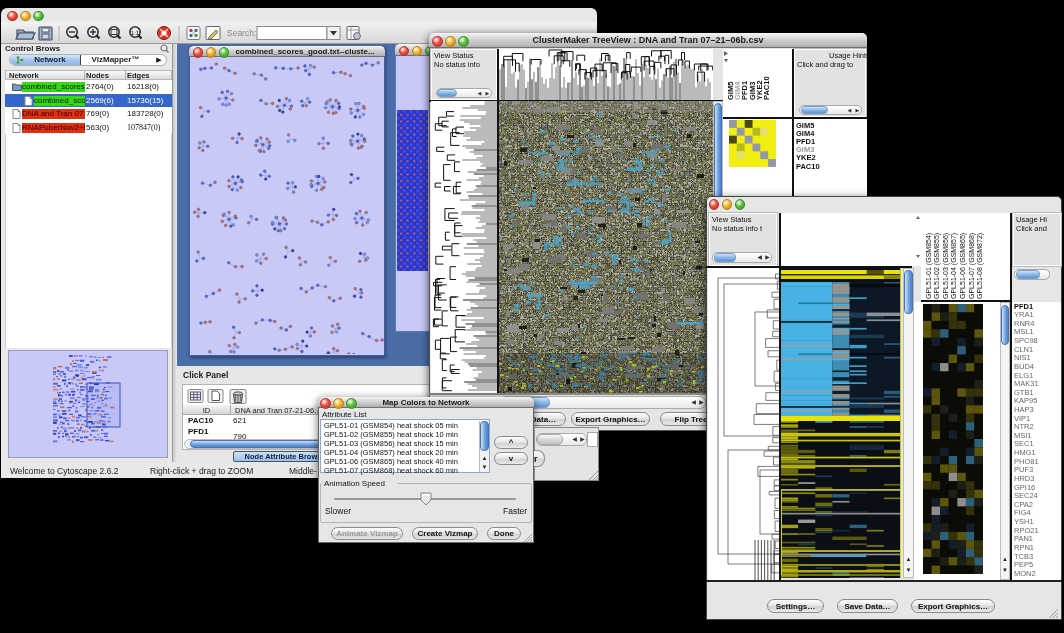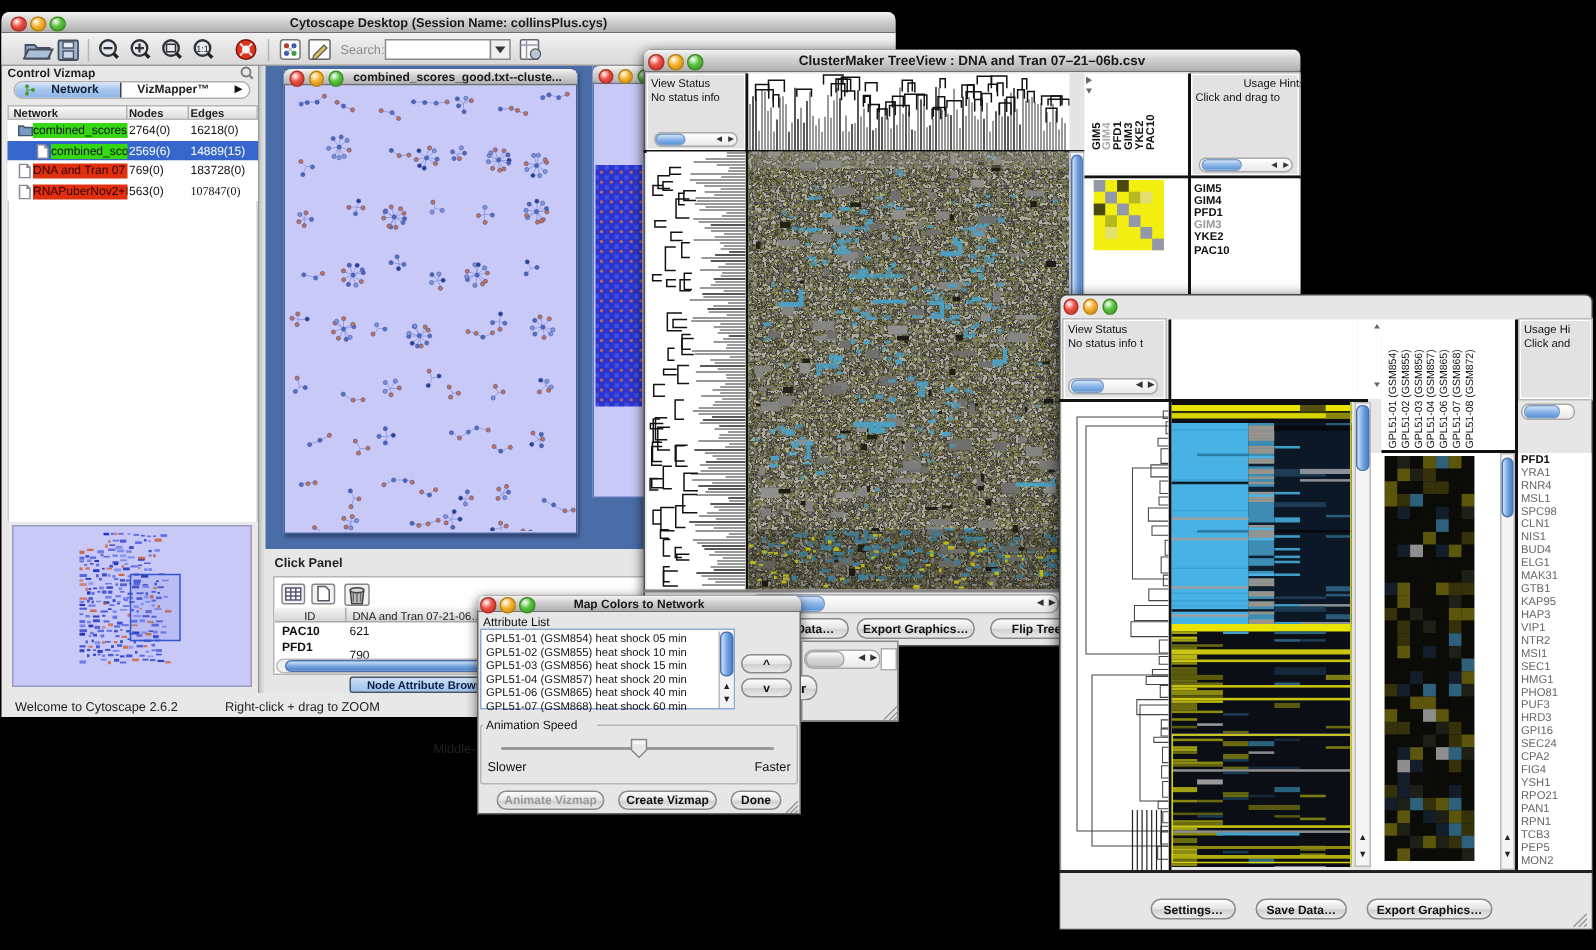--- a/index.html
+++ b/index.html
@@ -1,15 +1,14 @@
 <!DOCTYPE html>
 <html><head><meta charset="utf-8"><style>html,body{margin:0;padding:0;background:#000;width:1064px;height:633px;font-family:"Liberation Sans",sans-serif;overflow:hidden;}div{box-sizing:border-box;}</style></head><body>
 <div style="position:relative;width:1064px;height:633px;background:#000;overflow:hidden;">
     <div style="position:absolute;left:1px;top:8px;width:596px;height:470px;background:#e8e8e8;border-radius:6px 6px 0 0;box-shadow:0 0 4px rgba(0,0,0,.6);"></div>
-    <div style="position:absolute;left:1px;top:8px;width:596px;height:14px;background:linear-gradient(#f5f5f5,#d2d2d2 45%,#b8b8b8 90%,#a8a8a8);border-bottom:1px solid #6f6f6f;border-radius:5px 5px 0 0;font-weight:bold;font-size:8.5px;color:#1a1a1a;text-align:center;line-height:14px;white-space:nowrap;overflow:hidden;">Cytoscape Desktop (Session Name: collinsPlus.cys)</div>
     <span style="position:absolute;left:7.2px;top:10.7px;width:8.6px;height:8.6px;border-radius:50%;background:radial-gradient(circle at 35% 30%, #fff 0%, #ee5045 45%, #b03028 100%);border:0.5px solid #b03028;"></span>
     <span style="position:absolute;left:20.2px;top:10.7px;width:8.6px;height:8.6px;border-radius:50%;background:radial-gradient(circle at 35% 30%, #fff 0%, #f6b22d 45%, #b98312 100%);border:0.5px solid #b98312;"></span>
     <span style="position:absolute;left:33.2px;top:10.7px;width:8.6px;height:8.6px;border-radius:50%;background:radial-gradient(circle at 35% 30%, #fff 0%, #57c33d 45%, #3d8d28 100%);border:0.5px solid #3d8d28;"></span>
     <div style="position:absolute;left:1px;top:22px;width:596px;height:22px;background:linear-gradient(#f2f2f2,#d8d8d8);border-bottom:1px solid #9a9a9a;"></div>
     <svg style="position:absolute;left:1px;top:22px" width="596" height="22" viewBox="0 0 596 22">
       <g stroke="#44505f" fill="#8fa8c8">
         <path d="M16 8 h6 l2 2 h8 v7 h-16 z" stroke-width="1.2"></path>
         <path d="M18 11 h16 l-3 6 h-16 z" fill="#aabfd8" stroke-width="1.2"></path>
       </g>
       <rect x="38" y="5" width="13" height="13" rx="1" fill="#9fb6d4" stroke="#44505f" stroke-width="1.2"></rect>
@@ -51,21 +50,21 @@
       <path d="M208 15 l7-7 2 2 -7 7 -2.5 0.5 z" fill="#d8c060" stroke="#555" stroke-width="0.8"></path>
       <text x="226" y="14" font-size="8.5" fill="#8a8a8a" font-family="Liberation Sans">Search:</text>
       <rect x="256" y="4.5" width="70" height="13" fill="#fff" stroke="#8a8a8a"></rect>
       <rect x="326" y="4.5" width="13" height="13" fill="#f0f0f0" stroke="#8a8a8a"></rect>
       <path d="M329 9 h7 l-3.5 4.5 z" fill="#333"></path>
       <rect x="346" y="4.5" width="12" height="13" rx="1" fill="#f8f8f8" stroke="#666"></rect>
       <line x1="346" y1="8" x2="358" y2="8" stroke="#99a"></line>
       <line x1="350" y1="4.5" x2="350" y2="17.5" stroke="#99a"></line>
       <circle cx="356" cy="14" r="3.4" fill="#b8c4d8" stroke="#555" stroke-width="0.8"></circle>
     </svg>
-    <div style="position:absolute;left:1px;top:44px;width:176px;height:10px;font-size:8px;font-weight:bold;color:#222;padding-left:4px;">Control Vizmap</div>
+    <div style="position:absolute;left:1px;top:44px;width:176px;height:10px;font-size:8px;font-weight:bold;color:#222;padding-left:4px;">Control Brows</div>
     <svg style="position:absolute;left:160px;top:44px" width="10" height="9" viewBox="0 0 10 9">
       <circle cx="4" cy="4" r="3" fill="none" stroke="#777" stroke-width="1.2"></circle>
       <line x1="6" y1="6" x2="8.5" y2="8.5" stroke="#777" stroke-width="1.4"></line>
     </svg>
     <div style="position:absolute;left:9px;top:54px;width:158px;height:12px;background:#fdfdfd;border:1px solid #b0b0b0;border-radius:6px;"></div>
     <div style="position:absolute;left:10px;top:55px;width:70px;height:10px;background:linear-gradient(#d7e6fa,#a6c6ee 50%,#8fb5e8);border-radius:5px 0 0 5px;font-size:8px;font-weight:bold;color:#123;text-align:center;line-height:10px;padding-left:10px;">Network</div>
     <svg style="position:absolute;left:16px;top:56px" width="8" height="8" viewBox="0 0 8 8">
       <circle cx="2" cy="1.5" r="1.3" fill="#4a9a30"></circle>
       <circle cx="2" cy="6.5" r="1.3" fill="#4a9a30"></circle>
       <circle cx="6" cy="4" r="1.3" fill="#4a9a30"></circle>
@@ -87,21 +86,21 @@
     <div style="position:absolute;left:22px;top:82.2px;width:63px;height:10px;background:#35d813;color:#111;font-size:8px;line-height:10px;white-space:nowrap;overflow:hidden;">combined_scores_</div>
     <div style="position:absolute;left:86px;top:82.2px;width:40px;height:10px;color:#111;font-size:8px;line-height:10px;">2764(0)</div>
     <div style="position:absolute;left:127px;top:82.2px;width:45px;height:10px;color:#111;font-size:8px;line-height:10px;">16218(0)</div>
     <div style="position:absolute;left:5px;top:93.5px;width:167px;height:13.5px;background:#3666cc;"></div>
     <svg style="position:absolute;left:24px;top:95.5px" width="9" height="10" viewBox="0 0 9 10">
       <path d="M1 0.5 h5 l2 2 v7 h-7 z" fill="#fff" stroke="#889"></path>
       <path d="M6 0.5 v2 h2" fill="none" stroke="#889"></path>
     </svg>
     <div style="position:absolute;left:34px;top:95.7px;width:51px;height:10px;background:#35d813;color:#111;font-size:8px;line-height:10px;white-space:nowrap;overflow:hidden;">combined_sco</div>
     <div style="position:absolute;left:86px;top:95.7px;width:40px;height:10px;color:#fff;font-size:8px;line-height:10px;">2569(6)</div>
-    <div style="position:absolute;left:127px;top:95.7px;width:45px;height:10px;color:#fff;font-size:8px;line-height:10px;">14889(15)</div>
+    <div style="position:absolute;left:127px;top:95.7px;width:45px;height:10px;color:#fff;font-size:8px;line-height:10px;">15736(15)</div>
     <div style="position:absolute;left:5px;top:107.0px;width:167px;height:13.5px;background:#fff;"></div>
     <svg style="position:absolute;left:12px;top:109.0px" width="9" height="10" viewBox="0 0 9 10">
       <path d="M1 0.5 h5 l2 2 v7 h-7 z" fill="#fff" stroke="#889"></path>
       <path d="M6 0.5 v2 h2" fill="none" stroke="#889"></path>
     </svg>
     <div style="position:absolute;left:22px;top:109.2px;width:63px;height:10px;background:#e03010;color:#300;font-size:8px;line-height:10px;white-space:nowrap;overflow:hidden;">DNA and Tran 07</div>
     <div style="position:absolute;left:86px;top:109.2px;width:40px;height:10px;color:#111;font-size:8px;line-height:10px;">769(0)</div>
     <div style="position:absolute;left:127px;top:109.2px;width:45px;height:10px;color:#111;font-size:8px;line-height:10px;">183728(0)</div>
     <div style="position:absolute;left:5px;top:120.5px;width:167px;height:13.5px;background:#fff;"></div>
     <svg style="position:absolute;left:12px;top:122.5px" width="9" height="10" viewBox="0 0 9 10">
@@ -372,21 +371,21 @@
       <rect x="72" y="91.0" width="4.3" height="1.3" fill="#3344cc" opacity="0.71"></rect>
       <rect x="80" y="89.1" width="4.7" height="1.7" fill="#cc6644" opacity="0.85"></rect>
       <rect x="87" y="89.2" width="4.0" height="1.2" fill="#2233bb" opacity="0.75"></rect>
       <rect x="92" y="89.3" width="3.6" height="1.5" fill="#2a3ac2" opacity="0.70"></rect>
       <rect x="97" y="89.9" width="4.5" height="1.5" fill="#3344cc" opacity="0.98"></rect>
       <rect x="102" y="90.7" width="3.7" height="1.6" fill="#cc6644" opacity="0.79"></rect>
       <rect x="79" y="33" width="33" height="44" fill="rgba(80,100,220,0.12)" stroke="#3355cc" stroke-width="1"></rect>
     </svg>
     <div style="position:absolute;left:10px;top:466px;width:200px;height:10px;font-size:8.5px;color:#222;">Welcome to Cytoscape 2.6.2</div>
     <div style="position:absolute;left:150px;top:466px;width:200px;height:10px;font-size:8.5px;color:#222;">Right-click + drag  to  ZOOM</div>
-    <div style="position:absolute;left:289px;top:466px;width:40px;height:10px;font-size:8.5px;color:#222;margin-top:28px;">Middle-</div>
+    <div style="position:absolute;left:289px;top:466px;width:40px;height:10px;font-size:8.5px;color:#222;">Middle-</div>
     <div style="position:absolute;left:172px;top:44px;width:5px;height:418px;background:linear-gradient(90deg,#c8c8c8,#e8e8e8);border-left:1px solid #9a9a9a;"></div>
     <div style="position:absolute;left:177px;top:44px;width:415px;height:322px;background:#4a6da8;"></div>
     <div style="position:absolute;left:395px;top:44px;width:197px;height:288px;background:#c9c9f8;border:1px solid #5a7ab8;"></div>
     <div style="position:absolute;left:395px;top:44px;width:197px;height:12px;background:linear-gradient(#f5f5f5,#d2d2d2 45%,#b8b8b8 90%,#a8a8a8);border-bottom:1px solid #6f6f6f;border-radius:5px 5px 0 0;font-weight:bold;font-size:8px;color:#1a1a1a;text-align:center;line-height:12px;white-space:nowrap;overflow:hidden;"></div>
     <span style="position:absolute;left:398.7px;top:45.7px;width:8.6px;height:8.6px;border-radius:50%;background:radial-gradient(circle at 35% 30%, #fff 0%, #ee5045 45%, #b03028 100%);border:0.5px solid #b03028;"></span>
     <span style="position:absolute;left:411.7px;top:45.7px;width:8.6px;height:8.6px;border-radius:50%;background:radial-gradient(circle at 35% 30%, #fff 0%, #f6b22d 45%, #b98312 100%);border:0.5px solid #b98312;"></span>
     <span style="position:absolute;left:424.7px;top:45.7px;width:8.6px;height:8.6px;border-radius:50%;background:radial-gradient(circle at 35% 30%, #fff 0%, #57c33d 45%, #3d8d28 100%);border:0.5px solid #3d8d28;"></span>
     <svg style="position:absolute;left:396px;top:57px" width="33" height="275" viewBox="0 0 33 275">
       <defs>
         <pattern id="dense" width="6.6" height="6.6" patternUnits="userSpaceOnUse">

